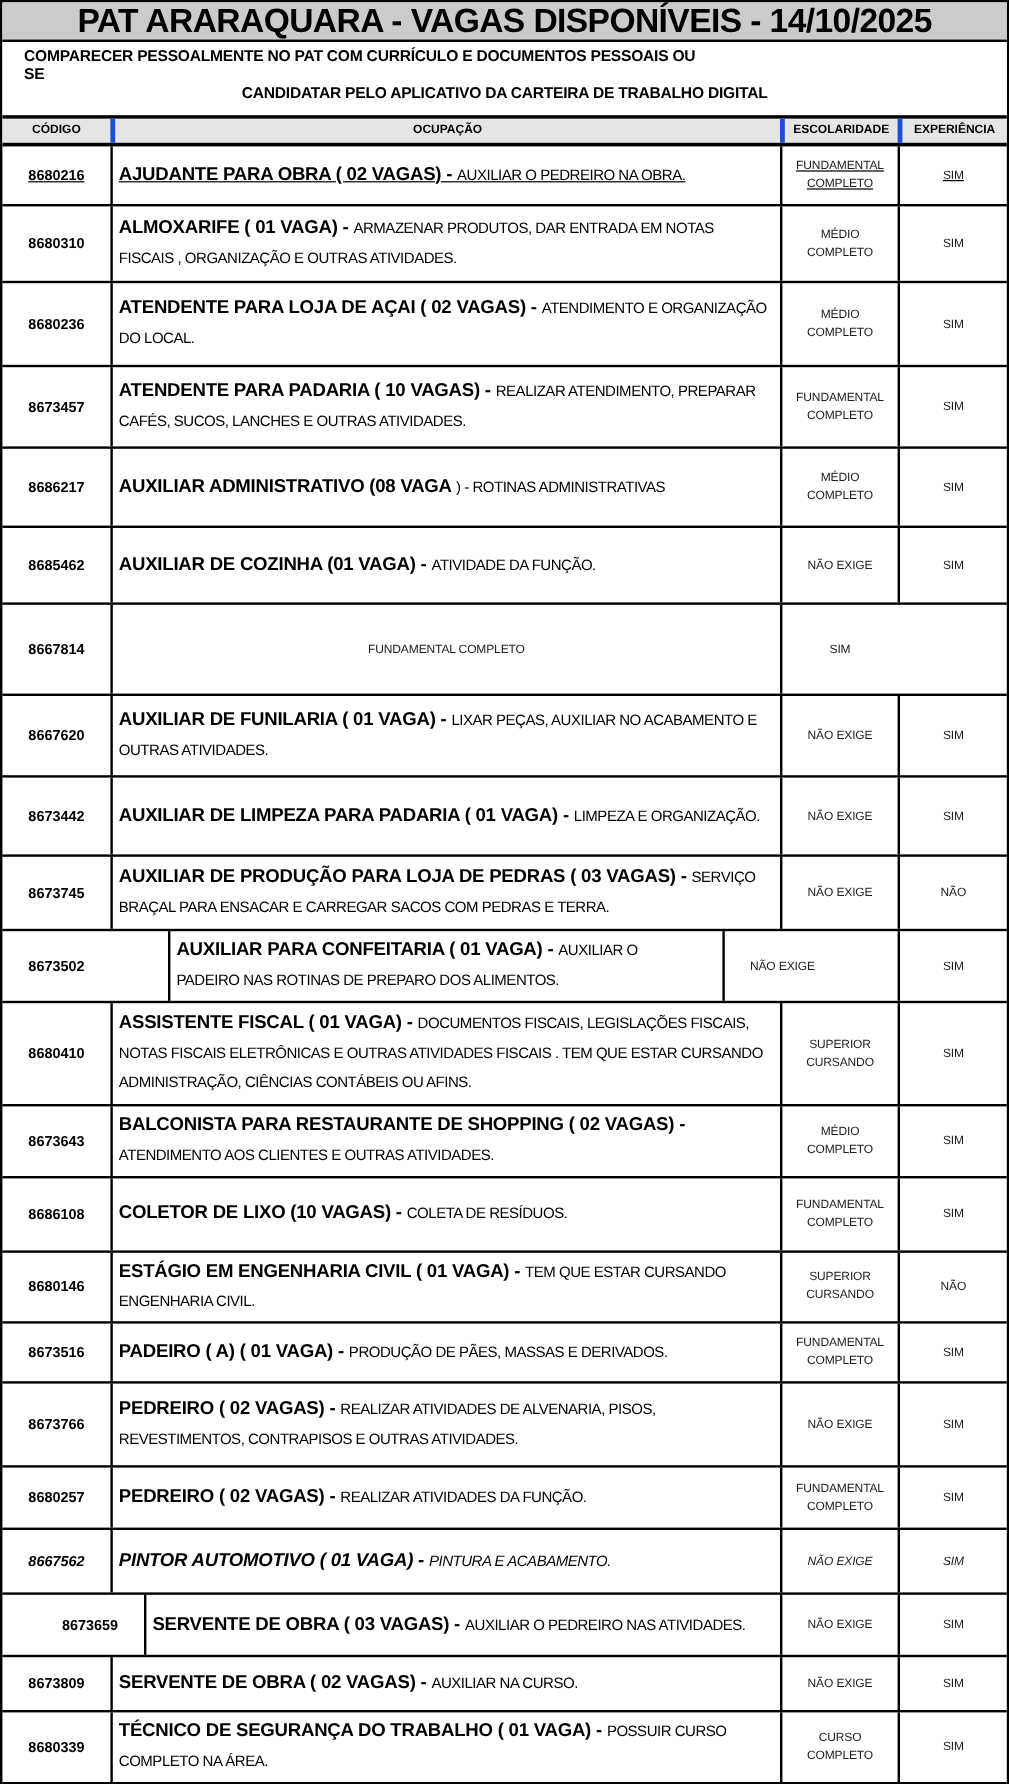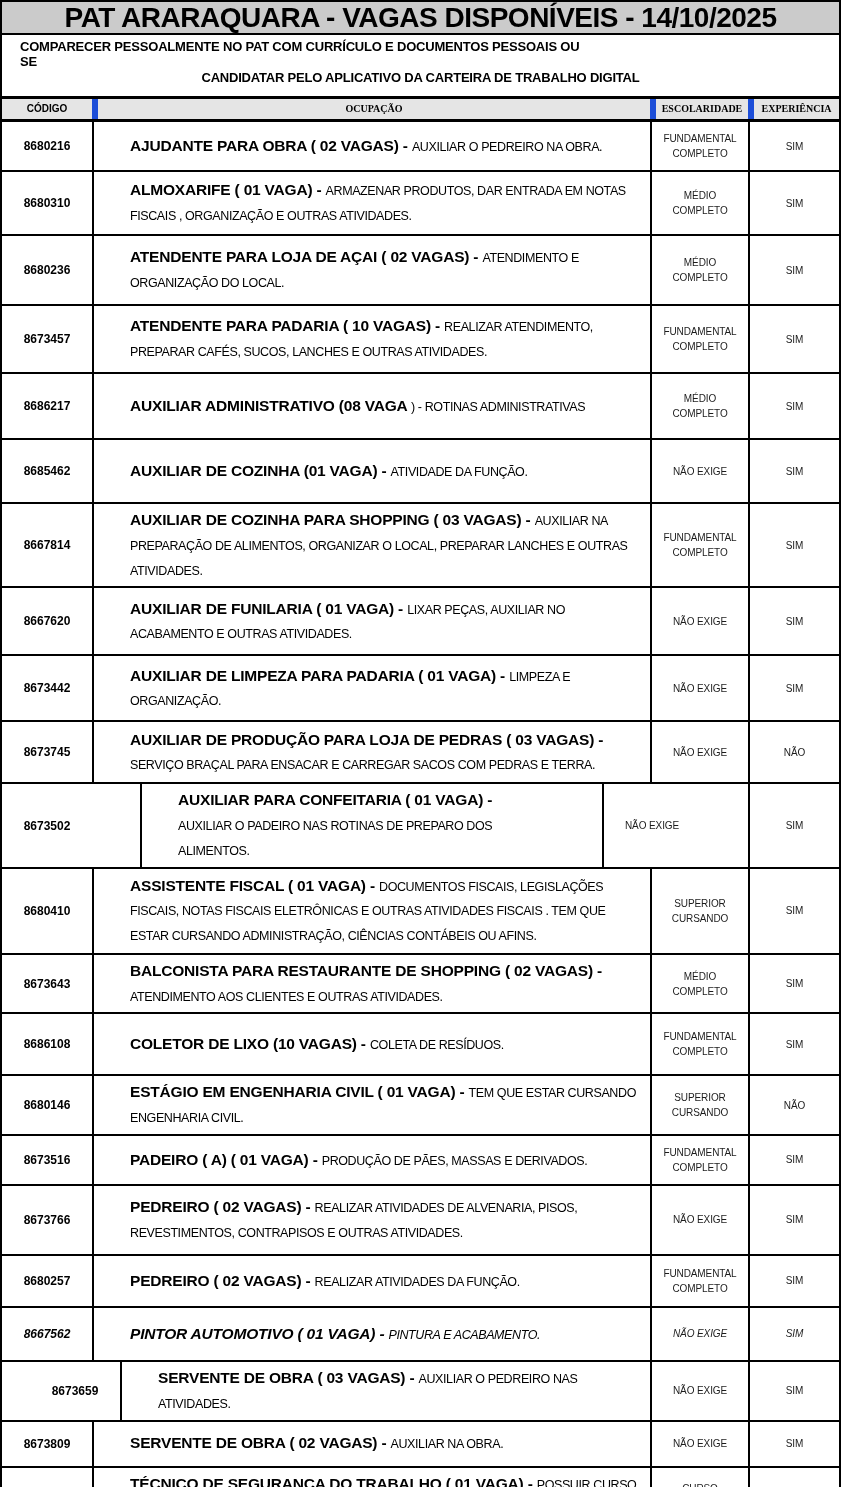--- a/index.html
+++ b/index.html
@@ -61,21 +61,21 @@
   .colheader{
     background:#e5e5e5;
     border-bottom:3px solid #000;
   }
   .hcell{
     font-weight:bold;
     font-size:10px;
     text-align:center;
     padding:4px 2px 5px 2px;
   }
-  .hcell + .hcell{border-left:6px solid #1d4ed8;font-family:Liberation Serif, serif;}
+  .hcell + .hcell{border-left:4px solid #1d4ed8;}
   
   .row{
     border-bottom:2px solid #000;
   }
   .cell{
     display:flex;
     align-items:center;
     justify-content:center;
     box-sizing:border-box;
     padding:2px;
@@ -84,21 +84,21 @@
   .code{
     font-weight:bold;
     font-size:12px;
     letter-spacing:0;
   }
   .occ{
     justify-content:flex-start;
     text-align:left;
     padding:4px 8px 4px 5px;
   }
-  .occ-inner{line-height:1.55;margin-left:31px;}
+  .occ-inner{line-height:1.55;}
   .occ-title{
     font-weight:bold;
     font-size:15.5px;
     letter-spacing:-0.2px;
   }
   .occ-desc{
     font-size:12.5px;
     letter-spacing:-0.4px;
   }
   .esc,.exp{
@@ -135,21 +135,21 @@
   </div>
 
   <div class="grid-row colheader">
     <div class="hcell">CÓDIGO</div>
     <div class="hcell">OCUPAÇÃO</div>
     <div class="hcell">ESCOLARIDADE</div>
     <div class="hcell">EXPERIÊNCIA</div>
   </div>
 
   <div id="rows">
-  <div class="grid-row row" style="min-height: 50px;">
+  <div class="grid-row row" style="min-height: 50px; text-decoration: underline;">
     <div class="cell code">8680216</div>
     <div class="cell occ">
       <div class="occ-inner">
         <span class="occ-title">AJUDANTE PARA OBRA ( 02 VAGAS) - </span><span class="occ-desc">AUXILIAR O PEDREIRO NA OBRA.</span>
       </div>
     </div>
     <div class="cell esc">FUNDAMENTAL COMPLETO</div>
     <div class="cell exp">SIM</div>
   </div>
 
@@ -203,25 +203,20 @@
       <div class="occ-inner">
         <span class="occ-title">AUXILIAR DE COZINHA (01 VAGA) - </span><span class="occ-desc">ATIVIDADE DA FUNÇÃO.</span>
       </div>
     </div>
     <div class="cell esc">NÃO EXIGE</div>
     <div class="cell exp">SIM</div>
   </div>
 
   <div class="grid-row row" style="min-height: 76px;">
     <div class="cell code">8667814</div>
-    <div class="cell occ">
-      <div class="occ-inner">
-        <span class="occ-title">AUXILIAR DE COZINHA PARA SHOPPING  ( 03 VAGAS) - </span><span class="occ-desc">AUXILIAR NA PREPARAÇÃO DE ALIMENTOS, ORGANIZAR O LOCAL, PREPARAR LANCHES E OUTRAS ATIVIDADES.</span>
-      </div>
-    </div>
     <div class="cell esc">FUNDAMENTAL COMPLETO</div>
     <div class="cell exp">SIM</div>
   </div>
 
   <div class="grid-row row" style="min-height: 68px;">
     <div class="cell code">8667620</div>
     <div class="cell occ">
       <div class="occ-inner">
         <span class="occ-title">AUXILIAR DE FUNILARIA ( 01 VAGA) - </span><span class="occ-desc">LIXAR PEÇAS, AUXILIAR NO ACABAMENTO E OUTRAS ATIVIDADES.</span>
       </div>
@@ -359,21 +354,21 @@
       </div>
     </div>
     <div class="cell esc">NÃO EXIGE</div>
     <div class="cell exp">SIM</div>
   </div>
 
   <div class="grid-row row" style="min-height: 46px;">
     <div class="cell code">8673809</div>
     <div class="cell occ">
       <div class="occ-inner">
-        <span class="occ-title">SERVENTE DE OBRA ( 02 VAGAS) - </span><span class="occ-desc">AUXILIAR NA OBRA.</span>
+        <span class="occ-title">SERVENTE DE OBRA ( 02 VAGAS) - </span><span class="occ-desc">AUXILIAR NA CURSO.</span>
       </div>
     </div>
     <div class="cell esc">NÃO EXIGE</div>
     <div class="cell exp">SIM</div>
   </div>
 
   <div class="grid-row row" style="min-height: 58px;">
     <div class="cell code">8680339</div>
     <div class="cell occ">
       <div class="occ-inner">

